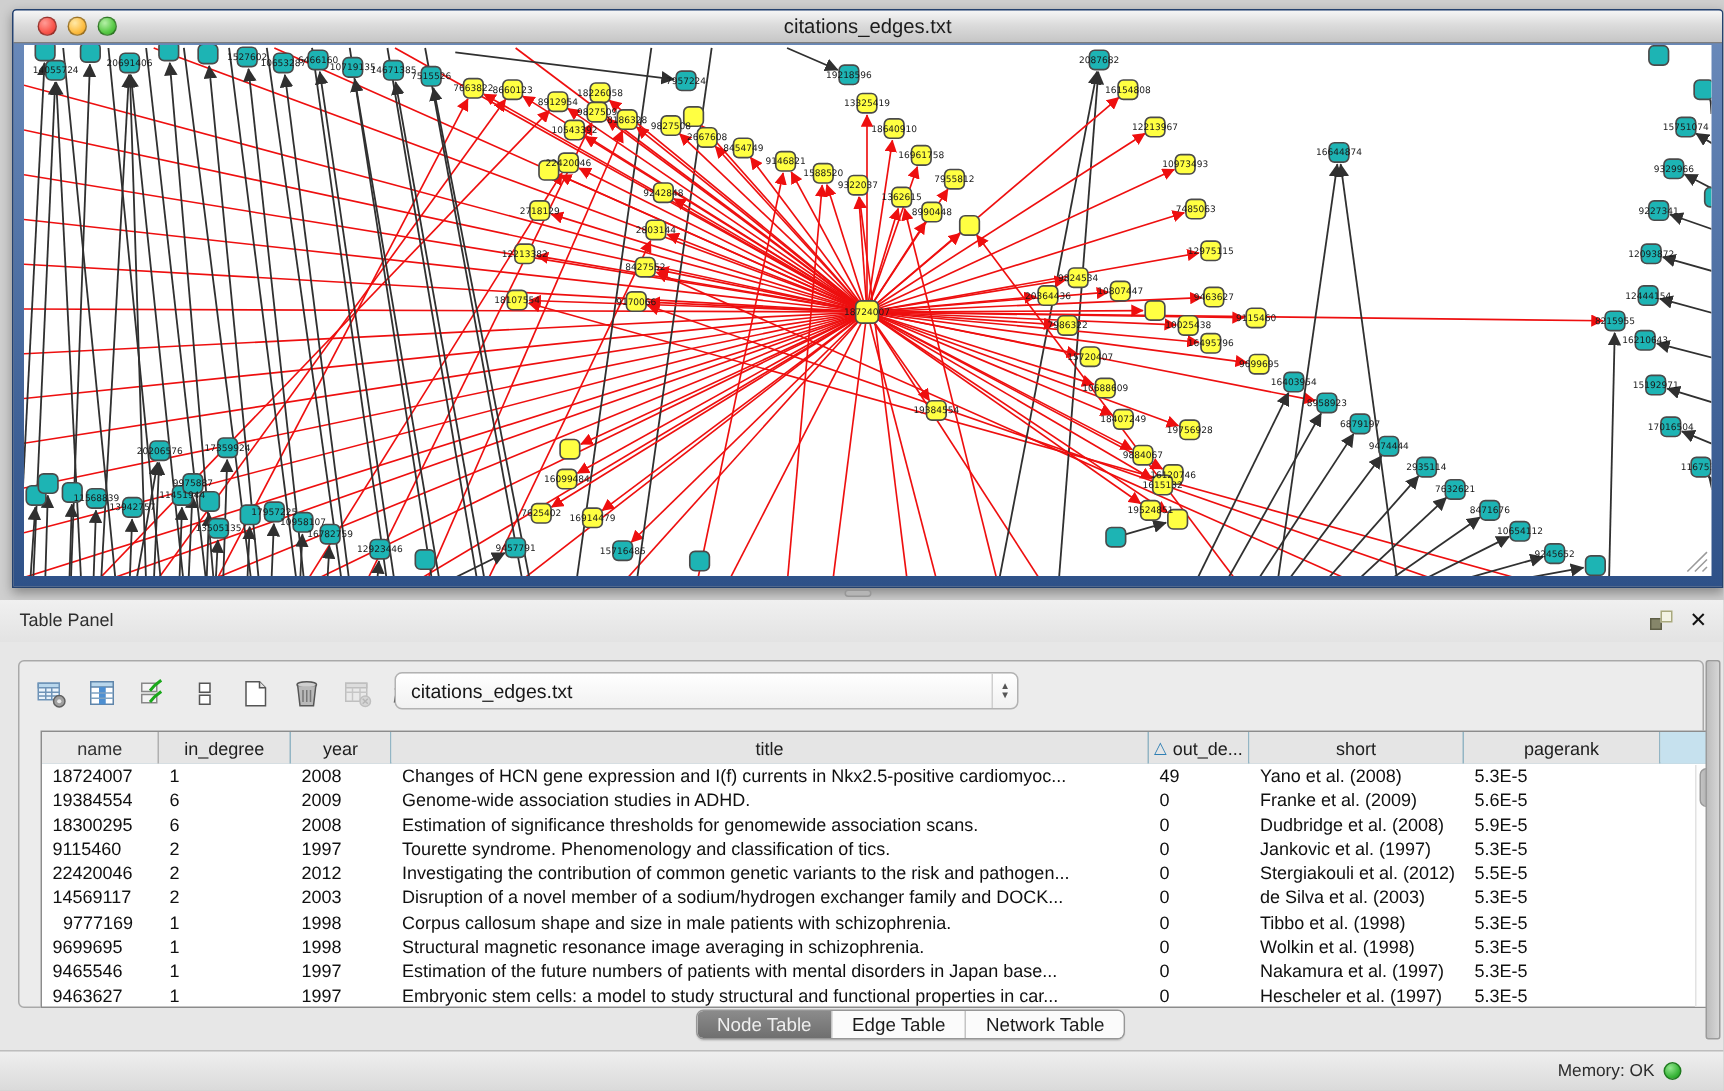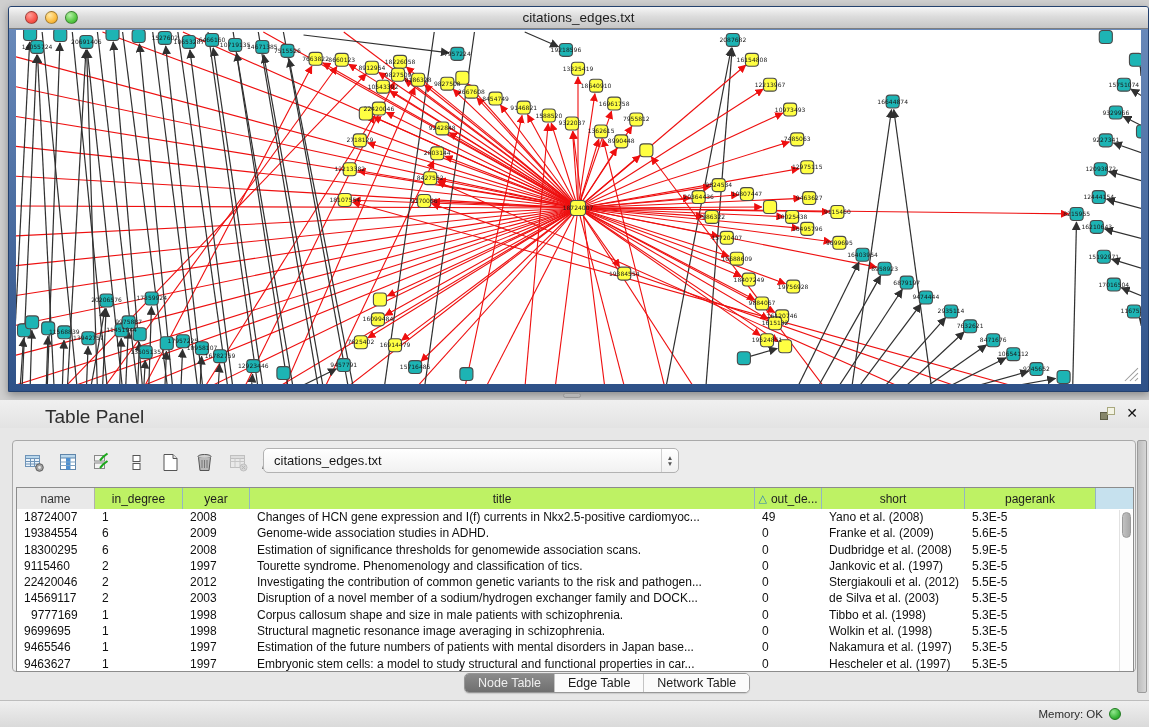--- a/index.html
+++ b/index.html
@@ -25,21 +25,21 @@
   #canvas { position:relative; width:100%; height:100%; background:#ffffff; overflow:hidden; }
   #graph-svg { position:absolute; left:0; top:0; width:100%; height:100%; }
   #graph-svg text { font-family:"DejaVu Sans",sans-serif; }
   #split-grip { position:absolute; left:563px; top:393px; width:18px; height:5px;
     background:#b5b5b5; border:1px solid #979797; border-radius:3px; }
 
   
   #panel { position:absolute; left:0; top:400px; width:1149px; height:327px; background:#e7e7e7; }
   #panel-header { position:absolute; left:0; top:0; width:100%; height:28px;
     background:linear-gradient(#f0f0f0,#e3e3e3); }
-  #panel-title { position:absolute; left:13px; top:6px; font-size:19px; color:#2e2e2e;margin-left:32px; }
+  #panel-title { position:absolute; left:13px; top:6px; font-size:12px; color:#2e2e2e; }
   #float-icon { position:absolute; right:34px; top:7px; width:15px; height:13px; }
   #float-icon .sq-back { position:absolute; left:0; bottom:0; width:8px; height:8px;
     background:#86866a; border:1px solid #5e5e46; }
   #float-icon .sq-front { position:absolute; right:0; top:0; width:8px; height:8px;
     background:#f3f3e4; border:1px solid #a8a87e; }
   #close-icon { position:absolute; right:11px; top:5px; font-size:14px; font-weight:bold;
     color:#111; cursor:default; }
 
   #group-box { position:absolute; left:12px; top:40px; width:1124px; height:232px;
     background:#ececec; border:1px solid #a9a9a9; border-radius:4px; }
@@ -50,25 +50,25 @@
   .tb-btn { width:26px; height:26px; display:flex; align-items:center; justify-content:center; }
   .fx { font-size:14px; font-style:italic; font-family:"Liberation Serif","DejaVu Serif",serif; color:#222; }
   #combo { position:absolute; left:250px; top:7px; width:416px; height:25px;
     background:linear-gradient(#ffffff,#f1f1f1); border:1px solid #b2b2b2; border-radius:5px;
     display:flex; align-items:center; }
   #combo-label { flex:1; padding-left:10px; font-size:13px; color:#161616; }
   #combo-stepper { width:17px; height:100%; border-left:1px solid #cfcfcf; display:flex;
     flex-direction:column; align-items:center; justify-content:center; color:#555; }
   #combo-stepper span { font-size:6.5px; line-height:6px; }
 
-  #grid { position:absolute; left:3px; top:46px; width:1118px; height:185px;
+  #grid { position:absolute; left:14px; top:46px; width:1118px; height:185px;
     background:#ffffff; border:1px solid #8c8c8c; }
   #grid-header { display:flex; height:21px; border-bottom:1px solid #8fb0bf; }
   .hcell { height:21px; display:flex; align-items:center; justify-content:center;
-    font-size:12px; color:#1d1d1d; background:#bef264; border-right:1px solid #93b5c4;
+    font-size:12px; color:#1d1d1d; background:#e5e5e5; border-right:1px solid #93b5c4;
     overflow:hidden; white-space:nowrap; }
   .hcell.first { background:#e9e9e9; border-right:1px solid #b0b0b0; color:#333; }
   .hcell .sort-tri { color:#2f7fb4; font-size:11px; margin-right:4px; }
   .hcell.filler { background:#c6e1ee; border-right:none; flex:1; }
   #grid-rows { position:relative; height:163px; overflow:hidden; }
   .trow { display:flex; height:16.3px; line-height:16.3px; font-size:12px; color:#101010; }
   .tcell { padding-left:7px; overflow:hidden; white-space:nowrap; }
   #vscroll { position:absolute; right:1px; top:1px; width:13px; height:161px;
     background:#fdfdfd; border-left:1px solid #e2e2e2; }
   #vscroll-thumb { position:absolute; left:2px; top:2px; width:9px; height:26px;

